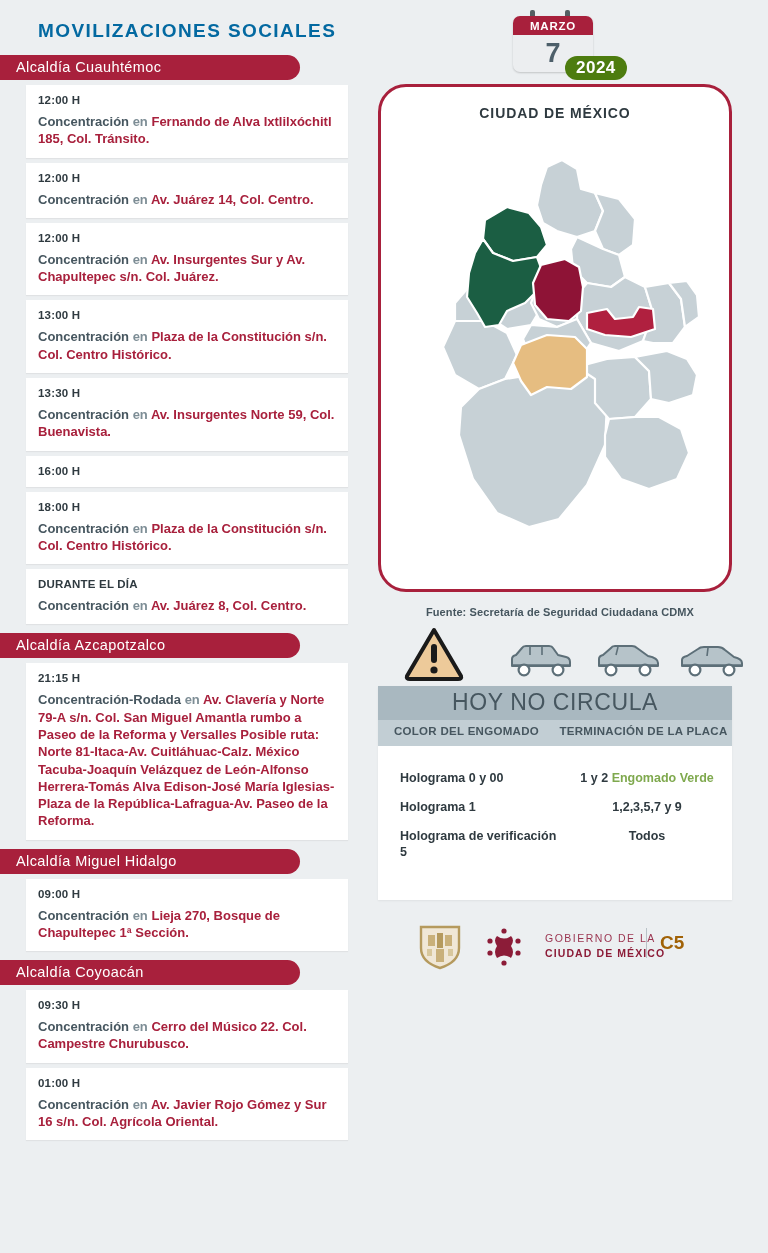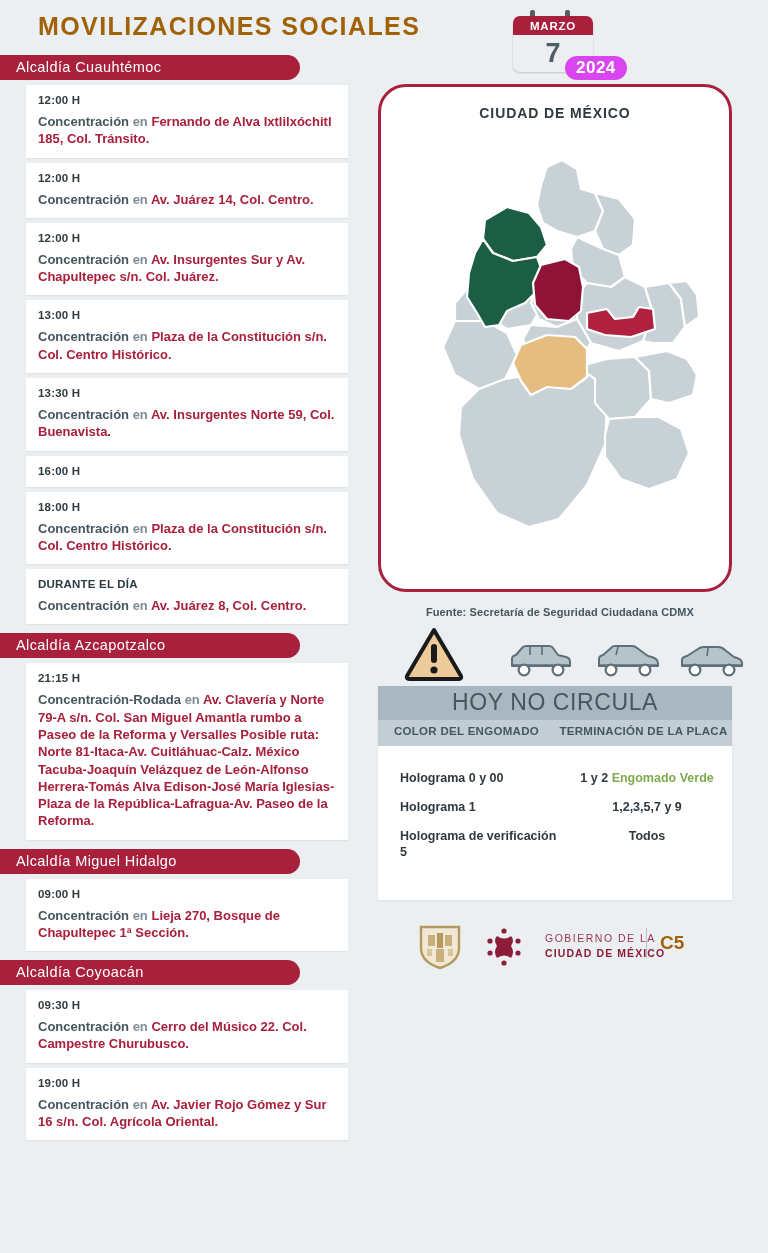--- a/index.html
+++ b/index.html
@@ -8,36 +8,36 @@
     width:768px;height:1253px;
     background:#eceff1;
     font-family:"Liberation Sans", sans-serif;
     overflow:hidden;
     position:relative;
   }
   .page{width:768px;height:1253px;position:relative;}
 
   
   .main-title{
-    position:absolute;left:38px;top:12px;
-    font-size:25px;font-weight:bold;letter-spacing:1.4px;
-    color:#a16207;
+    position:absolute;left:38px;top:20px;
+    font-size:19px;font-weight:bold;letter-spacing:1.4px;
+    color:#0369a1;
   }
 
   
   .calendar{position:absolute;left:513px;top:10px;width:80px;height:62px;}
   .cal-ring{position:absolute;top:0;width:5px;height:11px;background:#555f63;border-radius:2px;}
   .cal-ring.l{left:17px;} .cal-ring.r{left:52px;}
   .cal-body{position:absolute;top:6px;left:0;width:80px;height:56px;background:#eceef0;
     border-radius:7px;box-shadow:0 1px 2px rgba(0,0,0,.18);overflow:hidden;}
   .cal-month{height:19px;background:#a8203c;color:#fff;font-size:11.5px;font-weight:bold;
     letter-spacing:.8px;display:flex;align-items:center;justify-content:center;}
   .cal-day{height:37px;display:flex;align-items:center;justify-content:center;
     font-size:27px;font-weight:bold;color:#4d5f6a;}
-  .cal-year{position:absolute;left:52px;top:46px;background:#d946ef;color:#fff;
+  .cal-year{position:absolute;left:52px;top:46px;background:#4d7c0f;color:#fff;
     border-radius:13px;padding:2px 11px;font-size:17px;font-weight:bold;letter-spacing:.5px;}
 
   
   .left-col{position:absolute;left:26px;top:55px;width:322px;}
   .alc-pill{
     background:#a8203c;color:#fff;border-radius:0 14px 14px 0;
     height:25px;line-height:25px;padding-left:16px;
     font-size:14.5px;letter-spacing:.4px;margin:0 0 5px -26px;width:300px;
     box-sizing:border-box;
   }
@@ -153,21 +153,21 @@
       <div class="event-card">
         <div class="ev-time">09:00 H</div>
         <div class="ev-text"><span class="ev-lead">Concentración</span> <span class="ev-en">en</span> <span>Lieja 270, Bosque de Chapultepec 1ª Sección.</span></div>
       </div>
       <div class="alc-pill">Alcaldía Coyoacán</div>
       <div class="event-card">
         <div class="ev-time">09:30 H</div>
         <div class="ev-text"><span class="ev-lead">Concentración</span> <span class="ev-en">en</span> <span>Cerro del Músico 22. Col. Campestre Churubusco.</span></div>
       </div>
       <div class="event-card">
-        <div class="ev-time">19:00 H</div>
+        <div class="ev-time">01:00 H</div>
         <div class="ev-text"><span class="ev-lead">Concentración</span> <span class="ev-en">en</span> <span>Av. Javier Rojo Gómez y Sur 16 s/n. Col. Agrícola Oriental.</span></div>
       </div>
     </div>
 
   <div class="right-col">
 
     <div class="map-card">
       <div class="map-title">CIUDAD DE MÉXICO</div>
       <svg class="map-svg" viewBox="0 0 348 460">
         <g stroke="#ffffff" stroke-width="2.2" stroke-linejoin="round">

